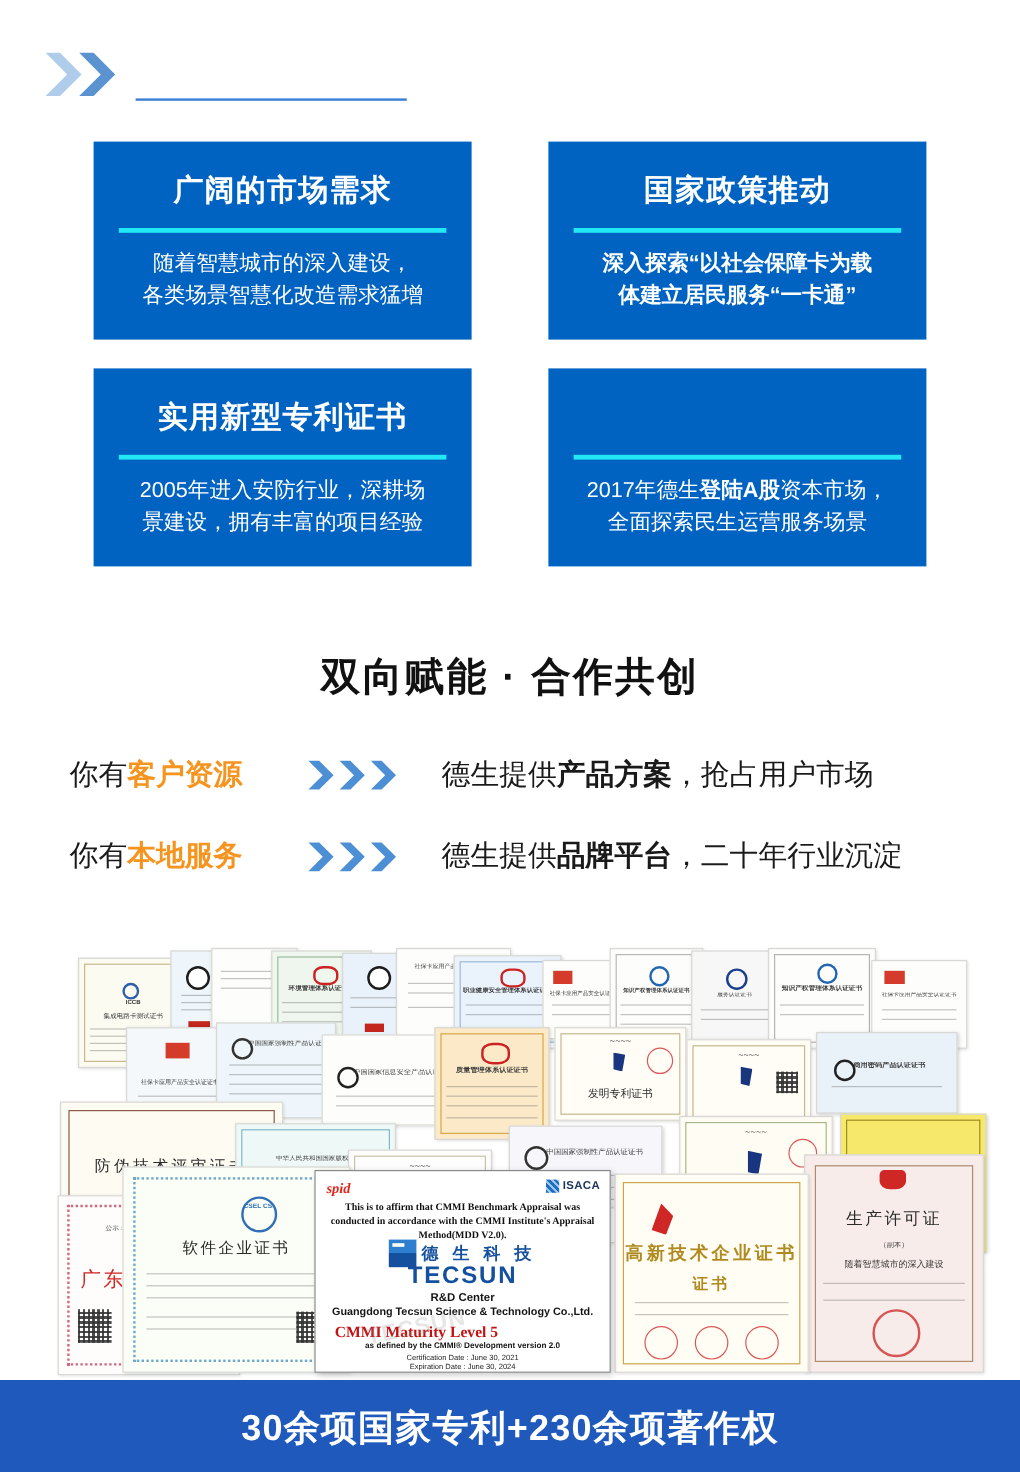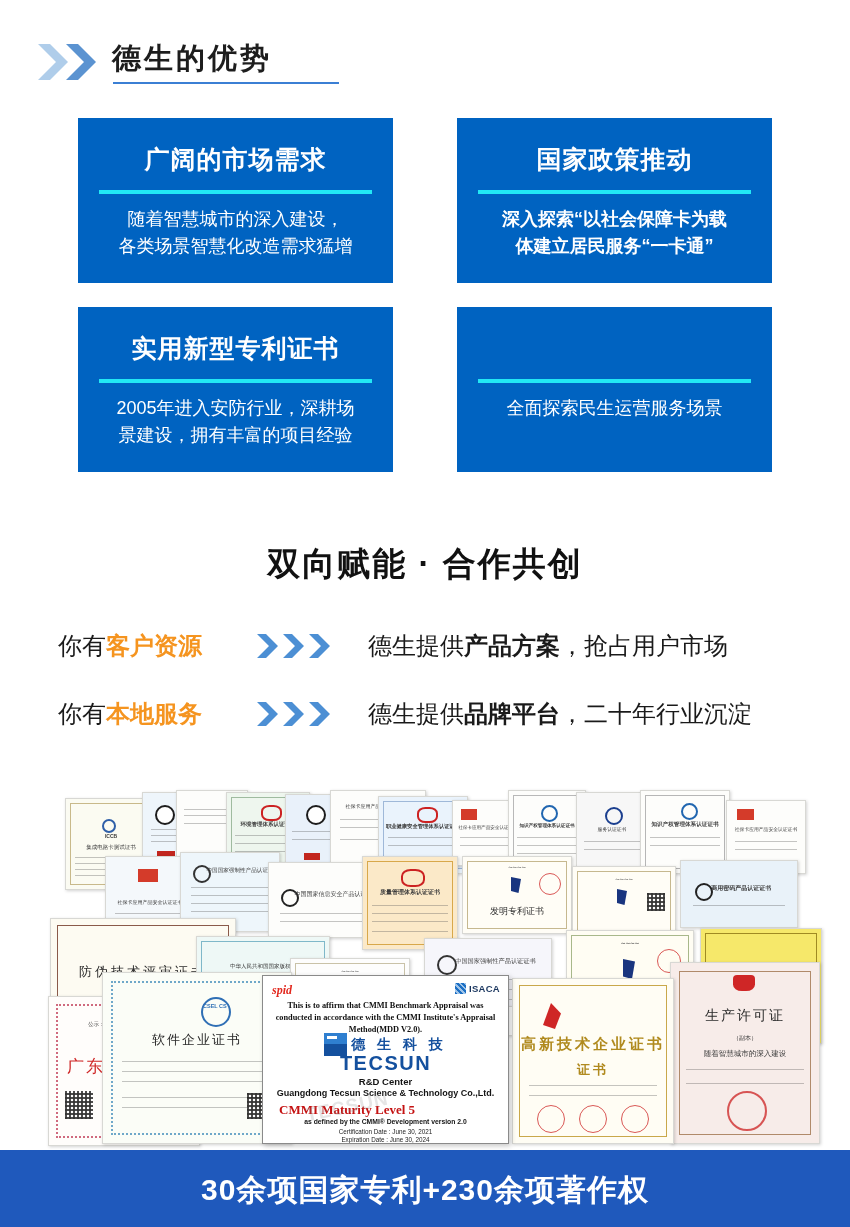--- a/index.html
+++ b/index.html
@@ -339,21 +339,20 @@
       <svg width="34" height="40" viewBox="0 0 34 40">
           <path d="M2 2 L20 20 L2 38 L14 38 L32 20 L14 2 Z" fill="#AFCDEA"></path>
         </svg>
     </span>
     <span class="chev chev-2">
       <svg width="34" height="40" viewBox="0 0 34 40">
           <path d="M2 2 L20 20 L2 38 L14 38 L32 20 L14 2 Z" fill="#5B93D1"></path>
         </svg>
     </span>
   </div>
-  <div class="header-title">德生的优势</div>
   <div class="header-rule"></div>
 </div>
 
 <div class="cards">
 
   <div class="card card-c0">
     <div class="card-title">广阔的市场需求</div>
     <div class="card-divider"></div>
     <div class="card-body">
       <div>随着智慧城市的深入建设，</div>
@@ -375,20 +374,21 @@
     <div class="card-divider"></div>
     <div class="card-body">
       <div>2005年进入安防行业，深耕场</div>
       <div>景建设，拥有丰富的项目经验</div>
     </div>
   </div>
 
   <div class="card card-c3">
     <div class="card-divider"></div>
     <div class="card-body">
+      <div id="c3line0">2017年德生<b>登陆A股</b>资本市场，</div>
       <div>全面探索民生运营服务场景</div>
     </div>
   </div>
 
 </div>
 
 <div class="mid-title">双向赋能 · 合作共创</div>
 
 <div class="syn-rows">
 

